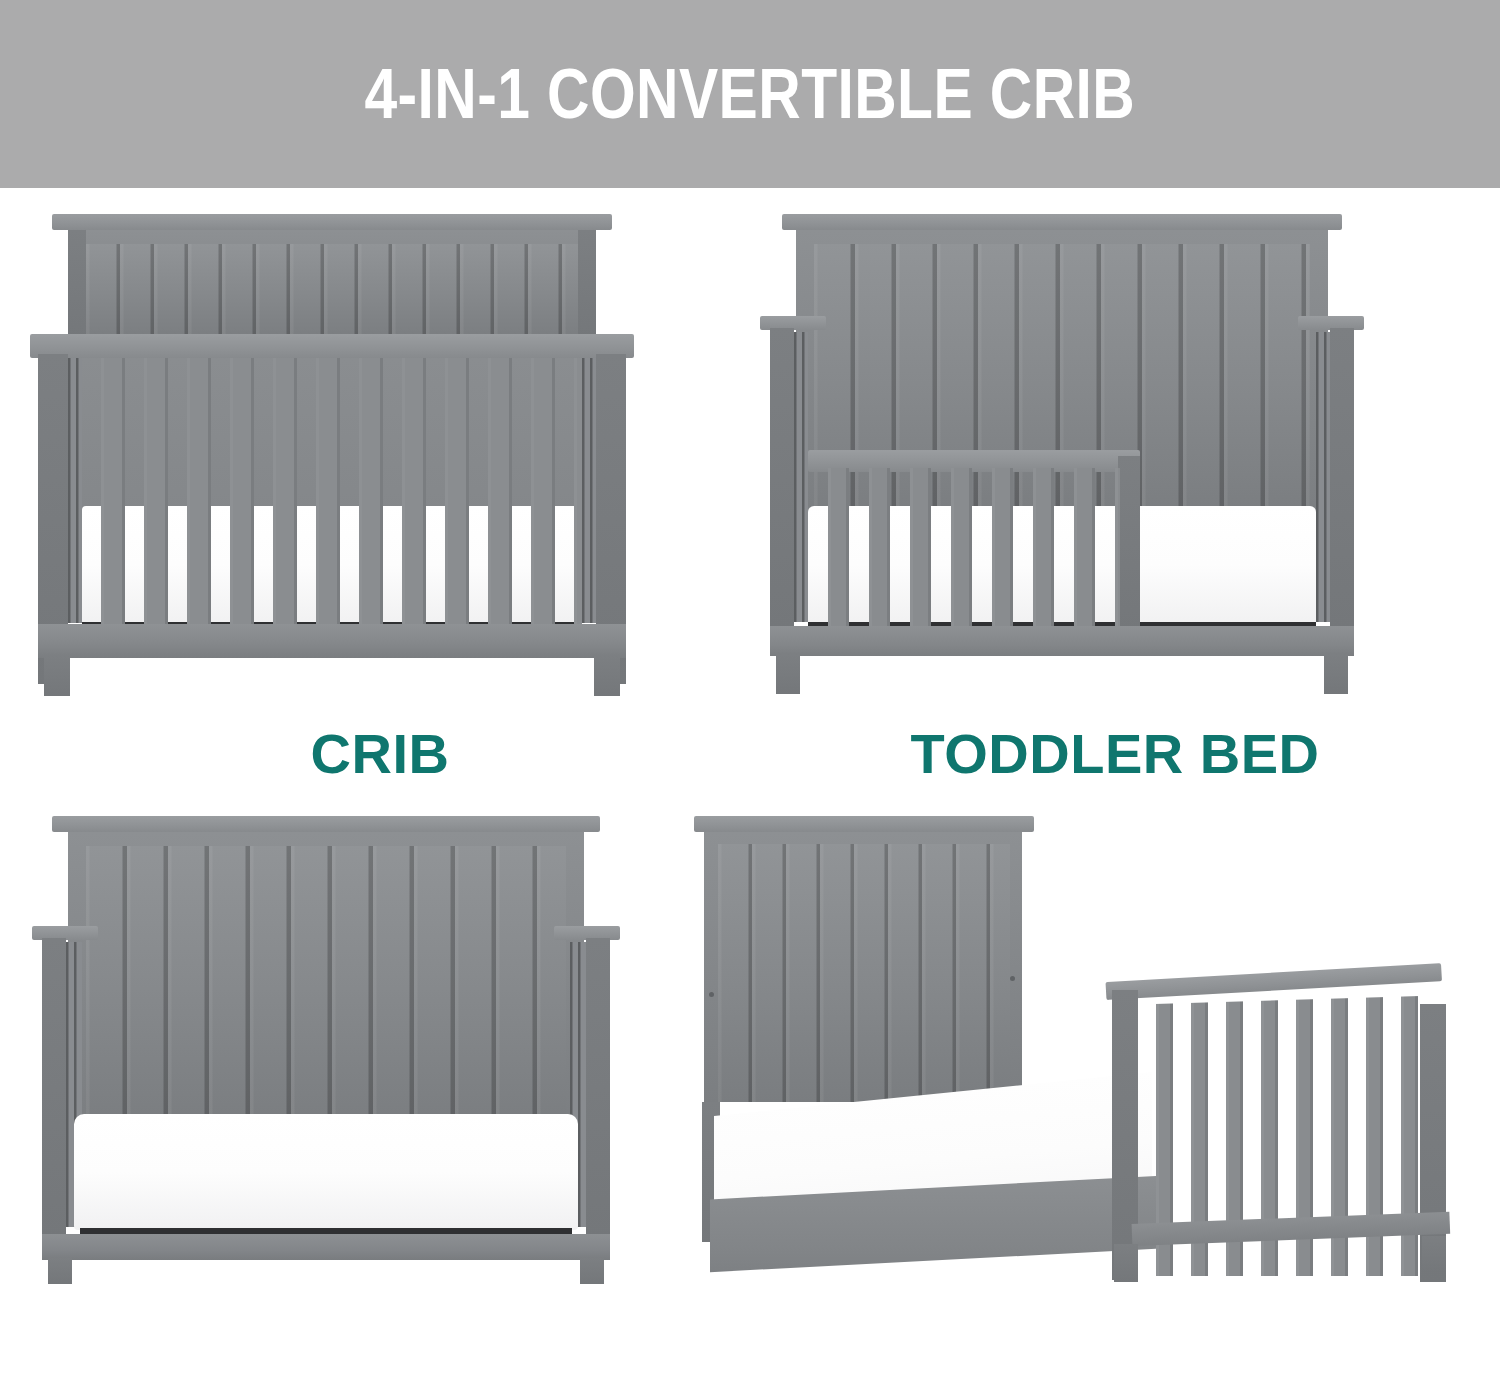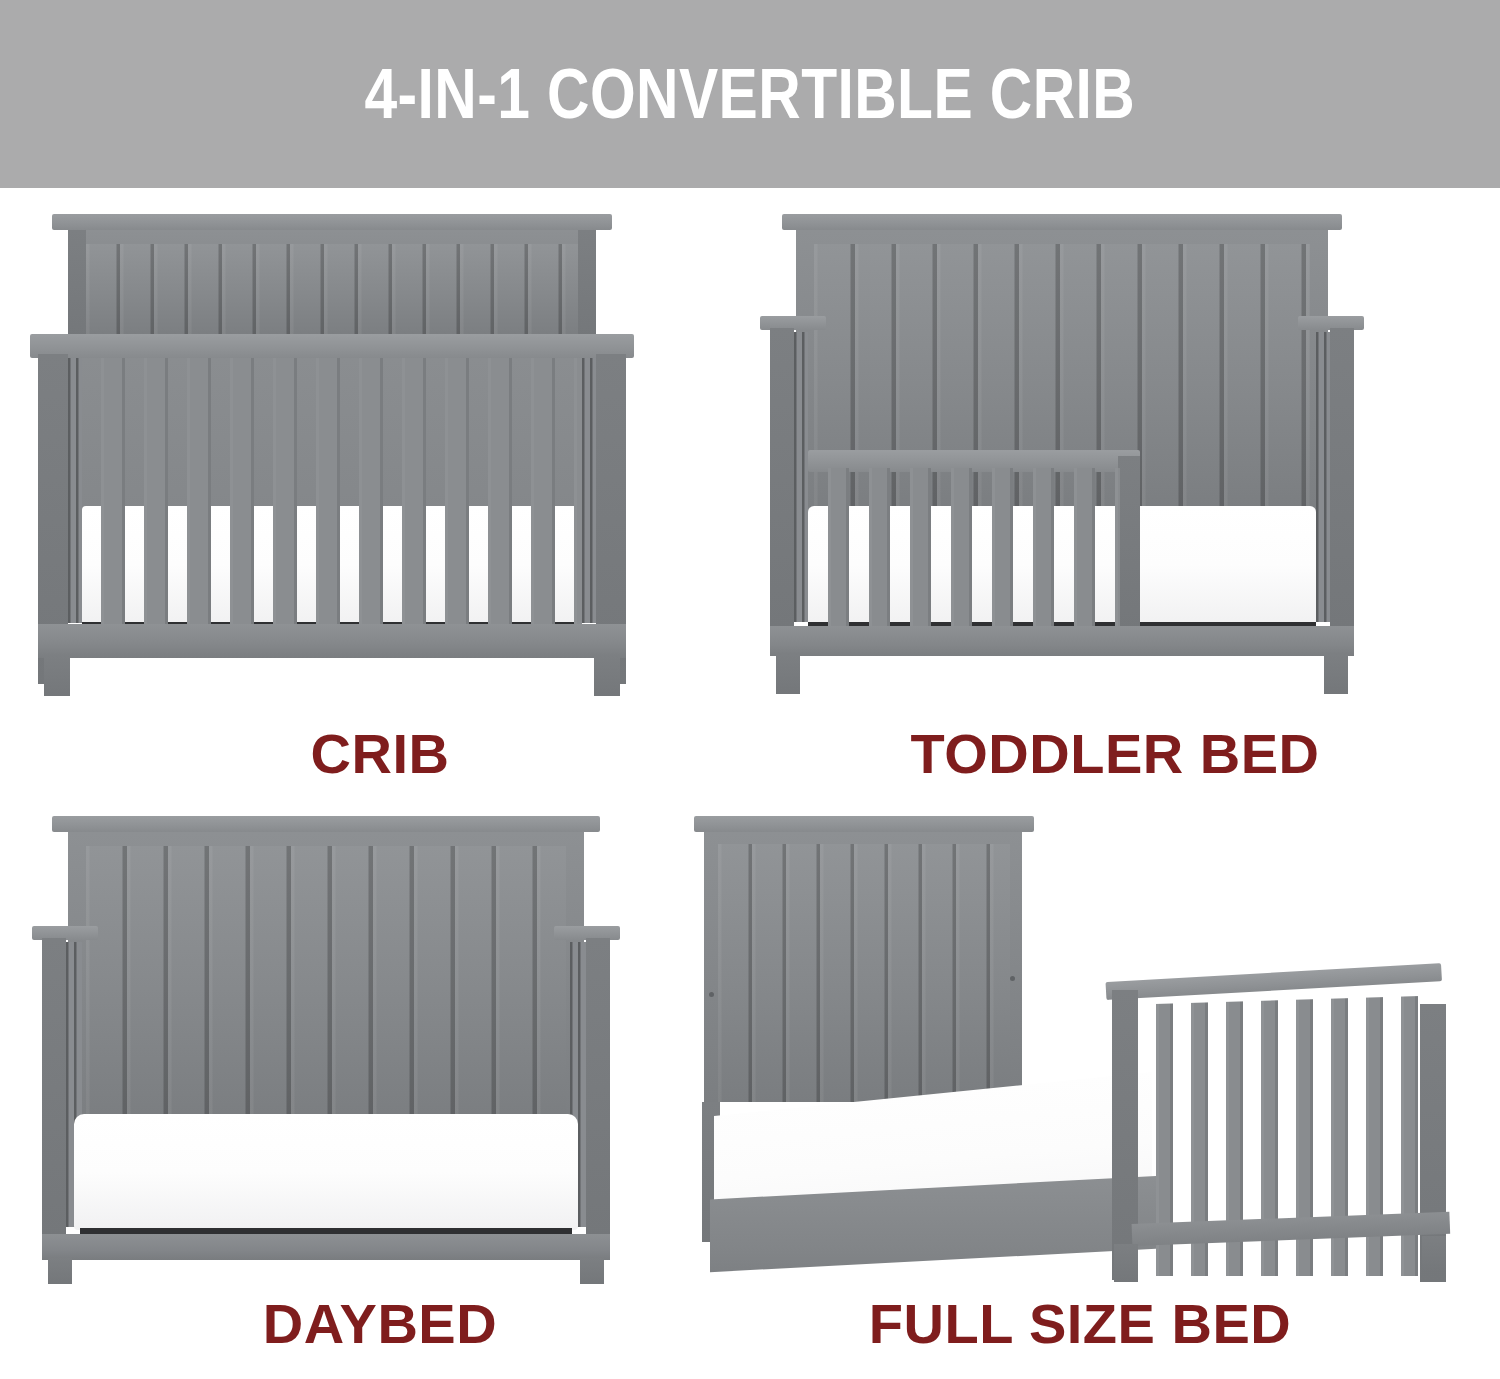--- a/index.html
+++ b/index.html
@@ -62,21 +62,21 @@
   .cell-daybed .figure, .cell-full .figure { height: 478px; }
 
   .caption {
     position: absolute;
     left: 0;
     width: 100%;
     text-align: center;
     font-family: "Liberation Sans", sans-serif;
     font-weight: bold;
     font-size: 56px;
-    color: #7f1d1d;
+    color: #0f766e;
     letter-spacing: 0.5px;
     line-height: 1;
     white-space: nowrap;
   }
   .cell-crib .caption    { top: 520px; }
   .cell-toddler .caption { top: 520px; }
   .cell-daybed .caption  { top: 490px; }
   .cell-full .caption    { top: 490px; }
 
   
@@ -263,21 +263,20 @@
       <div class="mattress" style="left:44px; top:308px; width:504px; height:116px; border-radius:10px 10px 4px 4px;"></div>
       <div class="shadowline" style="left:50px; top:422px; width:492px; height:6px;"></div>
 
       <div class="wood" style="left:12px; top:428px; width:568px; height:26px;
                   background:linear-gradient(180deg,#8d9093 0%,#83868a 60%,#797c7f 100%);"></div>
 
       <div class="wood wood-dark" style="left:18px; top:452px; width:24px; height:26px;"></div>
       <div class="wood wood-dark" style="left:550px; top:452px; width:24px; height:26px;"></div>
     </div>
 
-    <div class="caption">DAYBED</div>
   </div>
 
   <div class="cell cell-full">
     <div class="figure">
 
       <div class="wood wood-light" style="left:14px; top:10px; width:340px; height:16px; border-radius:2px;"></div>
       <div class="wood" style="left:24px; top:26px; width:318px; height:270px;"></div>
       <div class="beadboard" style="left:38px; top:38px; width:292px; height:258px;"></div>
       <div class="screw" style="left:29px; top:186px;"></div>
       <div class="screw" style="left:330px; top:170px;"></div>
@@ -305,16 +304,15 @@
                     #7a7d80 32px, #7a7d80 35px);
                   clip-path: polygon(0% 3%, 100% 0%, 100% 100%, 0% 100%);"></div>
       <div class="wood" style="left:452px; top:418px; width:318px; height:22px;
                   background:linear-gradient(180deg,#8c8f92 0%,#7f8285 100%);
                   transform: rotate(-2.2deg); transform-origin: left center;"></div>
 
       <div class="wood wood-dark" style="left:434px; top:438px; width:24px; height:38px;"></div>
       <div class="wood wood-dark" style="left:742px; top:430px; width:24px; height:36px;"></div>
     </div>
 
-    <div class="caption">FULL SIZE BED</div>
   </div>
 
 </div>
 
 </body></html>

